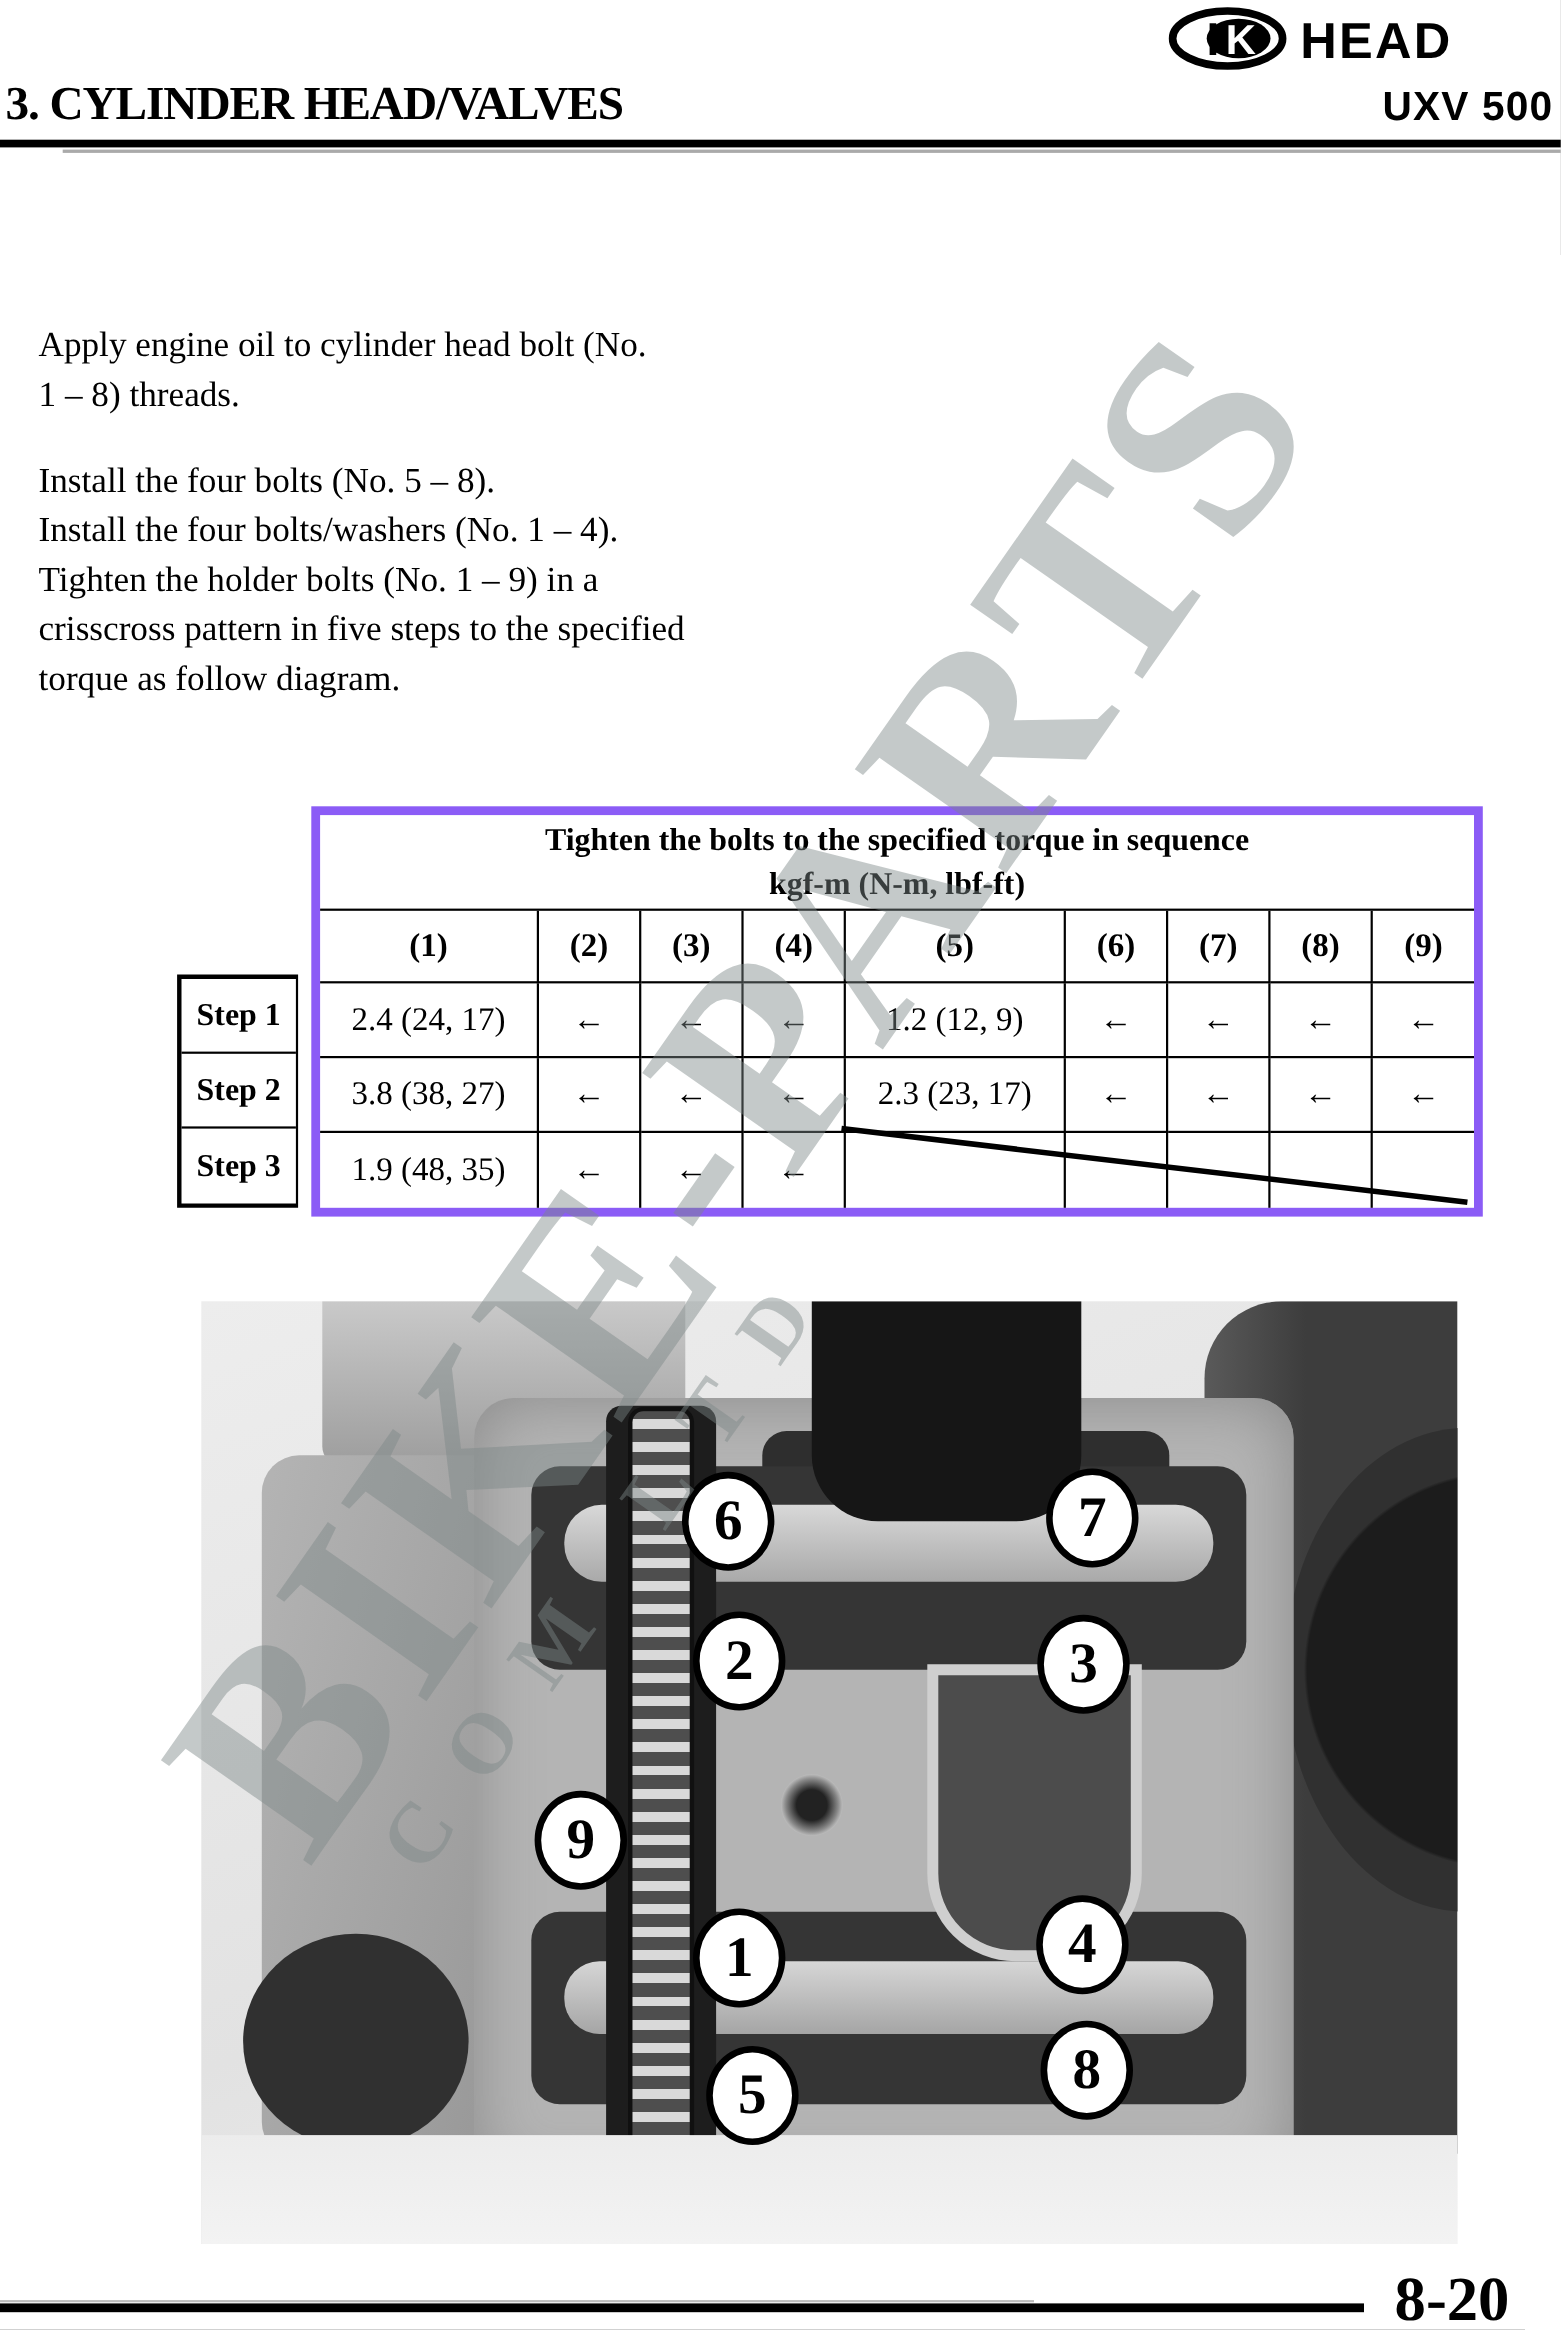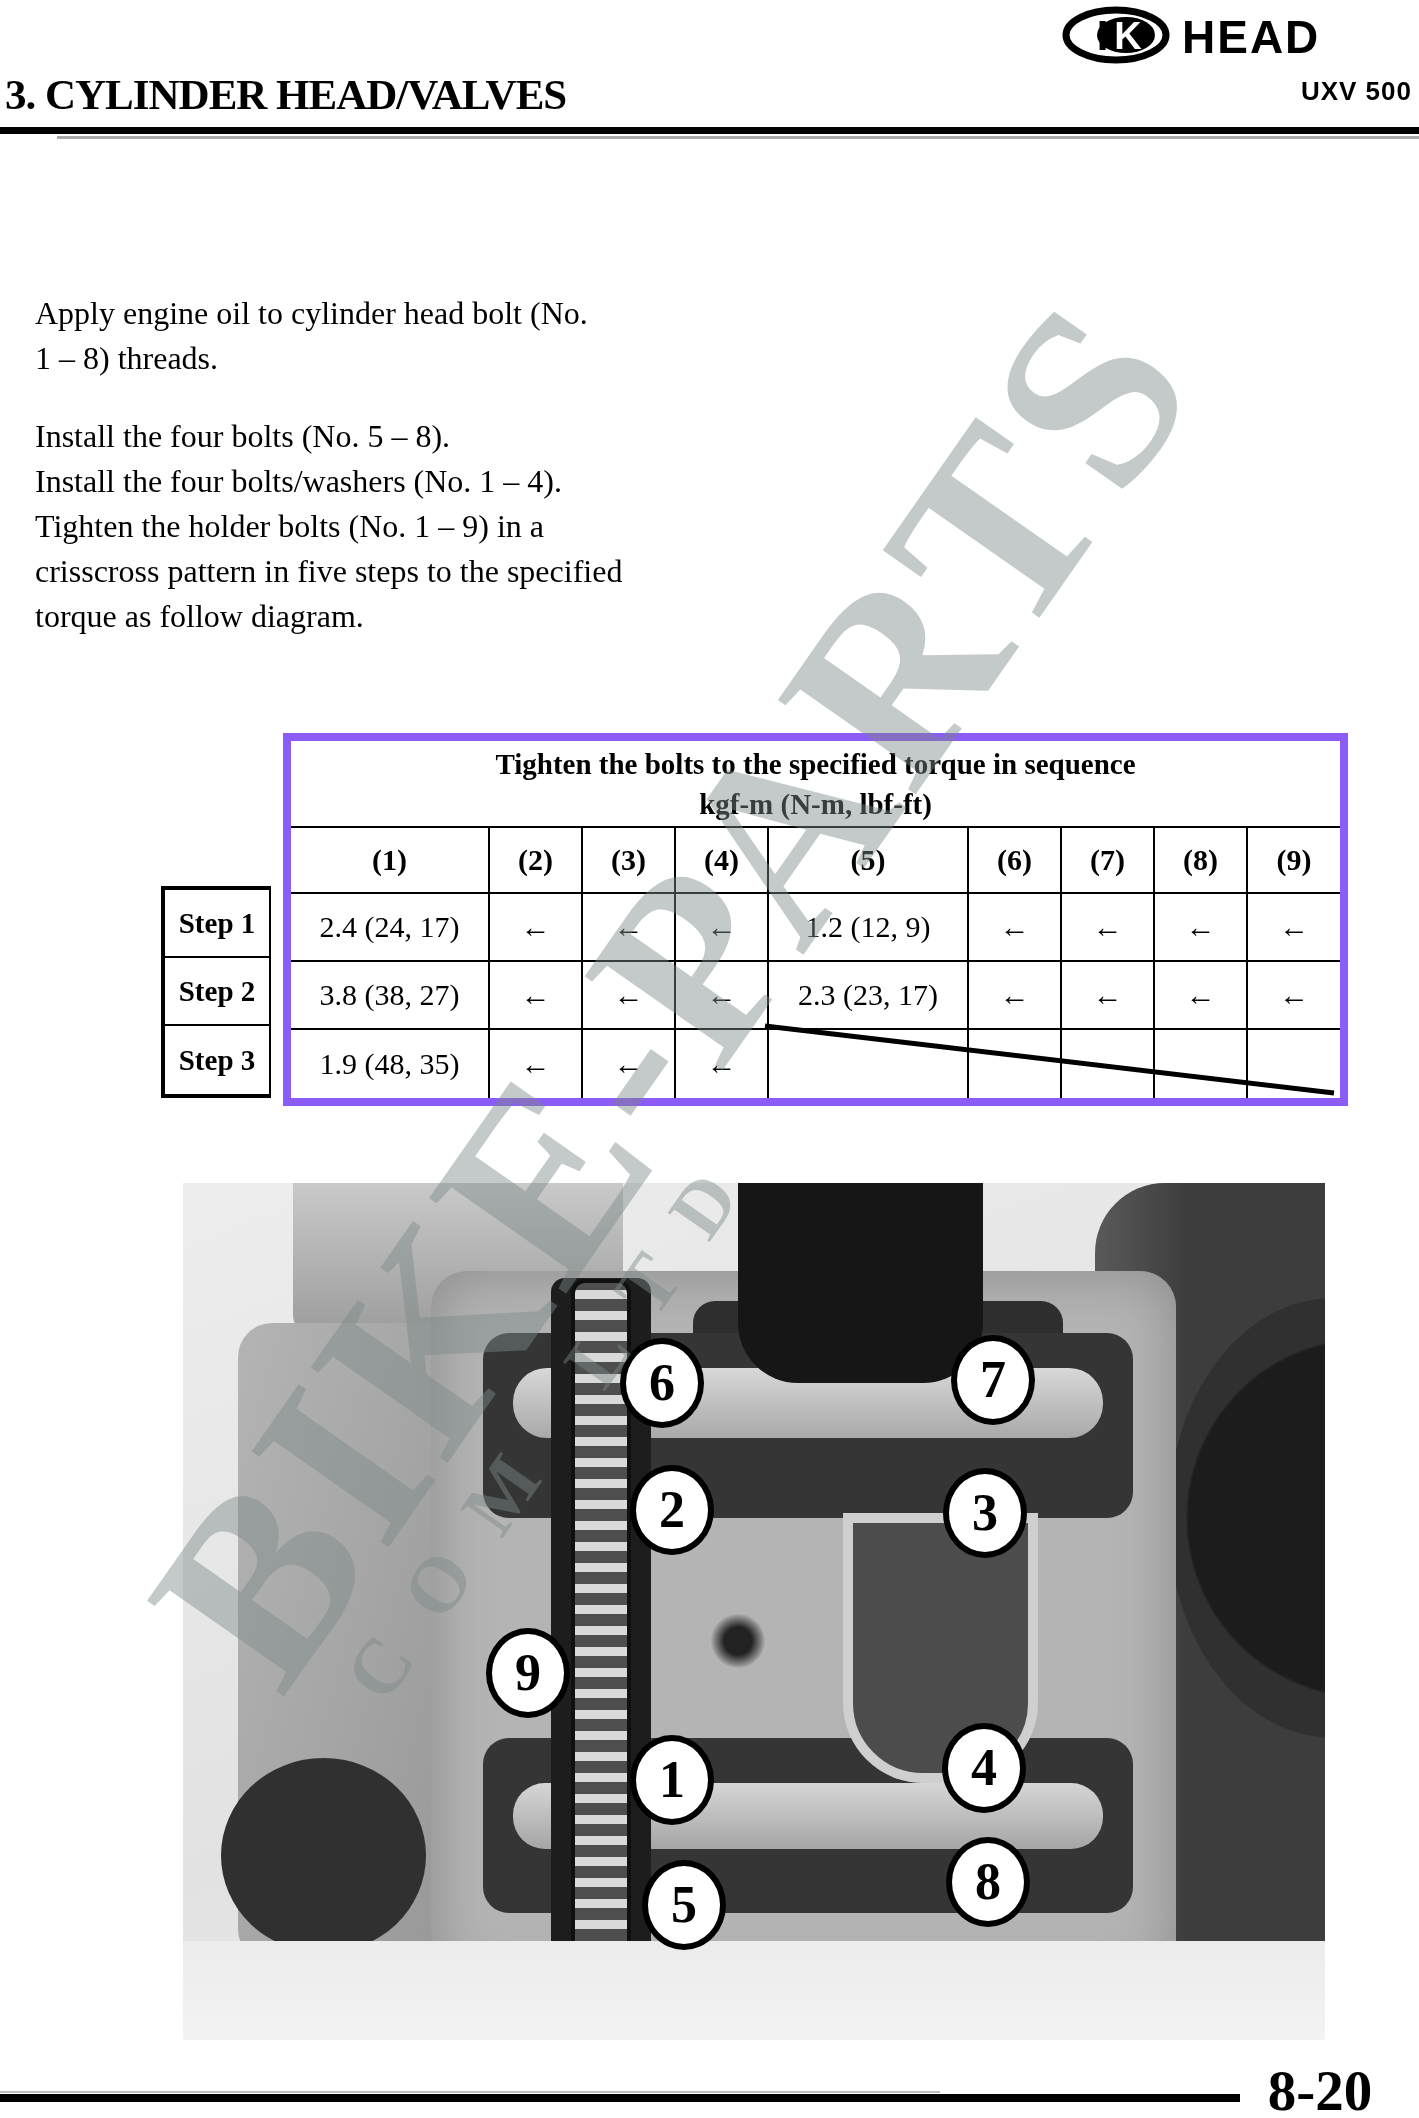--- a/index.html
+++ b/index.html
@@ -16,21 +16,21 @@
   .rule-top{position:absolute; left:0; top:127px; width:1419px; height:7px; background:#000;}
   .rule-top-shadow{position:absolute; left:57px; top:136px; width:1362px; height:3px; background:#aaa;}
   .brand-wrap{position:absolute; left:1062px; top:4px; width:352px; height:112px;}
   .brand-logo{position:absolute; left:0; top:2px; width:108px; height:58px;}
   .brand-name{
     position:absolute; left:120px; top:6px; width:232px; text-align:left;
     font-family:"Liberation Sans", sans-serif; font-weight:bold; font-size:46px; letter-spacing:2px;
   }
   .brand-model{
     position:absolute; left:122px; top:72px; width:228px; text-align:right;
-    font-family:"Liberation Sans", sans-serif; font-weight:bold; font-size:26px; letter-spacing:1px;
+    font-family:"Liberation Sans", sans-serif; font-weight:bold; font-size:37px; letter-spacing:1px;
   }
   
   .para{position:absolute; left:35px; font-size:32px; line-height:45px; white-space:pre;}
   .para1{top:291px;}
   .para2{top:414px;}
   
   .main-table{
     position:absolute; left:283px; top:733px; z-index:1;
     display:grid;
     grid-template-columns:199px 93px 93px 93px 200px 93px 93px 93px 92px;

